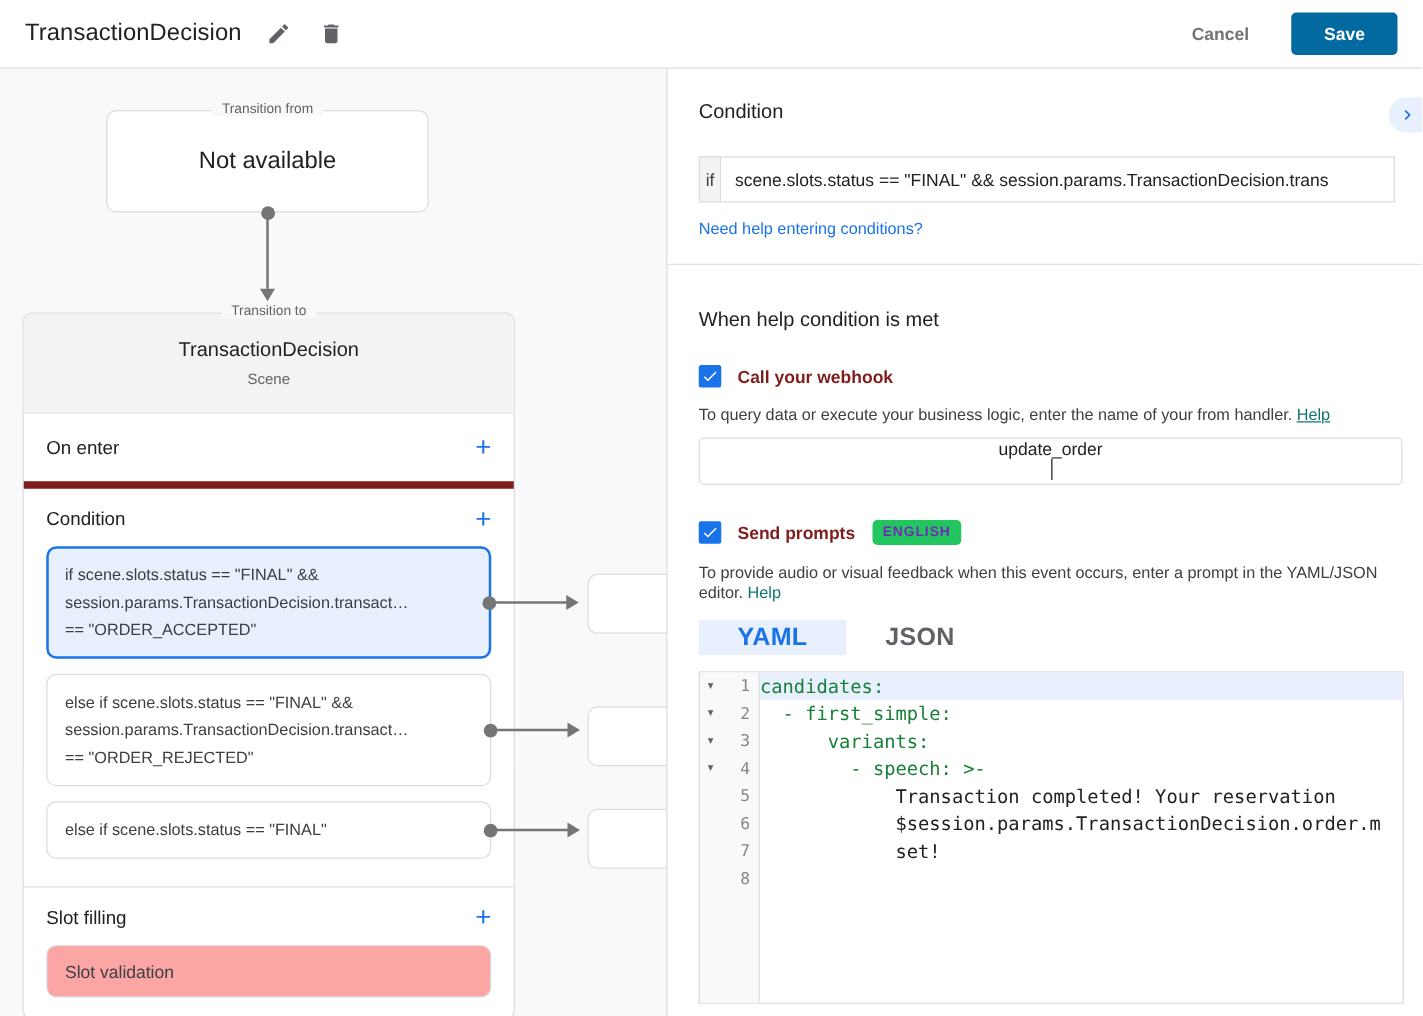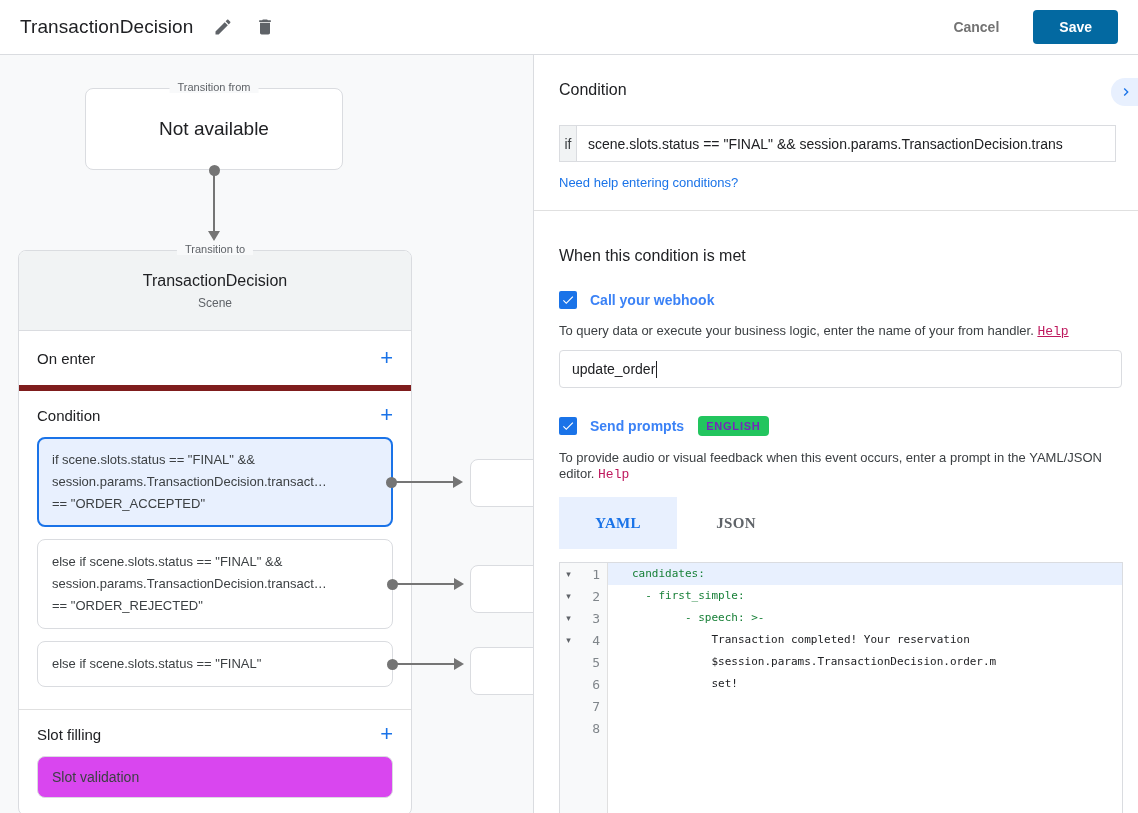--- a/index.html
+++ b/index.html
@@ -48,21 +48,21 @@
   .cond-header { display:flex; align-items:center; justify-content:space-between; padding:14px 18px 12px; }
   .cond-card { position:relative; margin:0 18px 12px; background:#fff; border:1px solid #dadce0;
     border-radius:8px; padding:11px 14px; font-size:13px; line-height:22px; color:#3c4043; cursor:pointer; }
   .cond-card.selected { background:#e8f0fe; border:2px solid #1a73e8; padding:10px 13px; }
   .cond-card .out-dot { position:absolute; right:-6px; top:50%; margin-top:-5.5px;
     width:11px; height:11px; border-radius:50%; background:#757575; }
   .cond-card .out-line { position:absolute; right:-63px; top:50%; margin-top:-1px; width:58px; height:2px; background:#757575; }
   .cond-card .out-head { position:absolute; right:-72px; top:50%; margin-top:-6px; width:0; height:0;
     border-top:6px solid transparent; border-bottom:6px solid transparent; border-left:10px solid #757575; }
   .slot-section { padding-bottom:10px; }
-  .slot-card { margin:0 18px; background:#d946ef; border:1px solid #dadce0; border-radius:8px;
+  .slot-card { margin:0 18px; background:#fca5a5; border:1px solid #dadce0; border-radius:8px;
     padding:12px 14px; font-size:14px; color:#3c4043; cursor:pointer; }
   .target-box { position:absolute; left:470px; width:80px; height:48px; background:#fff;
     border:1px solid #dadce0; border-radius:8px; }
 
   
   .panel { position:absolute; top:0; right:0; width:605px; height:758px; background:#fff;
     border-left:1px solid #dadce0; padding:0 16px 0 25px; overflow:hidden; z-index:3; }
   .panel-title { font-size:16px; font-weight:400; color:#202124; margin-top:26px; }
   .expand-pill { position:absolute; top:23px; right:0; width:27px; height:28px;
     background:#e8f0fe; border:none; border-radius:14px 0 0 14px; cursor:pointer;
@@ -77,44 +77,44 @@
     white-space:nowrap; overflow:hidden; }
   .help-link { display:inline-block; margin-top:13px; font-size:13px; color:#1a73e8;
     text-decoration:none; cursor:pointer; }
   .panel-divider { height:1px; background:#e0e0e0; margin:19px -16px 0 -25px; }
   .panel-h2 { font-size:16px; font-weight:400; color:#202124; margin-top:36px; }
 
   .check-row { display:flex; align-items:center; margin-top:26px; }
   .checkbox { width:18px; height:18px; background:#1a73e8; border-radius:2px; cursor:pointer;
     display:flex; align-items:center; justify-content:center; flex:none; }
   .checkbox svg { width:14px; height:14px; fill:#fff; }
-  .check-label { font-size:14px; font-weight:bold; color:#3b82f6; margin-left:13px; }
+  .check-label { font-size:14px; font-weight:bold; color:#7f1d1d; margin-left:13px; }
   .badge { margin-left:14px; background:#22c55e; color:#7627bb; font-size:11px; font-weight:bold;
     letter-spacing:.8px; padding:4px 8px; border-radius:4px; }
   .desc { margin-top:14px; font-size:13px; line-height:16px; color:#3c4043; }
-  .desc a { color:#be185d; cursor:pointer;font-family:Liberation Mono, monospace; }
+  .desc a { color:#0f766e; cursor:pointer; }
   .desc a.underline { text-decoration:underline; }
   .text-input { margin-top:10px; width:563px; height:38px; border:1px solid #dadce0; border-radius:4px;
-    display:flex; align-items:center; padding:0 12px; font-size:14px; color:#202124; cursor:text; }
+    display:flex; align-items:center; padding:0 12px; font-size:14px; color:#202124; cursor:text;flex-direction:column; }
   .caret { display:inline-block; width:1px; height:17px; background:#202124; margin-left:1px; }
 
   .tabs { display:flex; margin-top:14px; }
-  .tab { width:118px; height:52px; display:flex; align-items:center; justify-content:center;
-    font-size:15px; font-weight:bold; letter-spacing:.3px; color:#5f6368; cursor:pointer;font-family:Liberation Serif, serif; }
+  .tab { width:118px; height:28px; display:flex; align-items:center; justify-content:center;
+    font-size:20px; font-weight:bold; letter-spacing:.3px; color:#5f6368; cursor:pointer; }
   .tab.active { background:#e8f0fe; color:#1a73e8; }
 
   .editor { margin-top:13px; width:564px; height:266px; border:1px solid #dadce0;
     display:flex; font-family:"DejaVu Sans Mono", monospace; }
   .gutter { width:48px; background:#f8f9fa; border-right:1px solid #e0e0e0; flex:none; }
   .gutter-cell { height:22px; display:flex; align-items:center; }
   .fold { width:17px; text-align:center; font-size:9px; color:#5f6368; cursor:pointer;
     font-family:"DejaVu Sans", sans-serif; }
   .lnum { flex:1; text-align:right; padding-right:7px; font-size:13px; color:#80868b; }
   .code-col { flex:1; overflow:hidden; }
-  .code-line { height:22px; line-height:22px; font-size:11px; white-space:pre; color:#202124;padding-left:24px; }
+  .code-line { height:22px; line-height:22px; font-size:15px; white-space:pre; color:#202124; }
   .code-line.green { color:#188038; }
   .code-line.active { background:#e8f0fe; }
 </style>
 </head>
 <body>
 
 <div class="app-header">
   <span class="app-title">TransactionDecision</span>
   <span class="hdr-icon">
     <svg viewBox="0 0 24 24">
@@ -208,21 +208,21 @@
     <div class="panel-title">Condition</div>
 
     <div class="if-group">
       <span class="if-prefix">if</span>
       <div class="if-value">scene.slots.status == "FINAL" &amp;&amp; session.params.TransactionDecision.trans</div>
     </div>
     <a class="help-link">Need help entering conditions?</a>
 
     <div class="panel-divider"></div>
 
-    <div class="panel-h2">When this condition is met</div>
+    <div class="panel-h2">When help condition is met</div>
 
     <div class="check-row">
       <span class="checkbox">
         <svg viewBox="0 0 24 24">
             <path d="M9 16.2 4.8 12l-1.4 1.4L9 19 21 7l-1.4-1.4z"></path>
           </svg>
       </span>
       <span class="check-label">Call your webhook</span>
     </div>
     <div class="desc"><span>To query data or execute your business logic, enter the name of your from handler. </span><a class="underline">Help</a></div>
@@ -282,20 +282,21 @@
             <span class="lnum">7</span>
           </div>
         <div class="gutter-cell">
             <span class="fold"></span>
             <span class="lnum">8</span>
           </div>
       </div>
       <div class="code-col">
         <div class="code-line green active">candidates:</div>
         <div class="code-line green">  - first_simple:</div>
+        <div class="code-line green">      variants:</div>
         <div class="code-line green">        - speech: &gt;-</div>
         <div class="code-line">            Transaction completed! Your reservation</div>
         <div class="code-line">            $session.params.TransactionDecision.order.m</div>
         <div class="code-line">            set!</div>
         <div class="code-line"></div>
       </div>
     </div>
   </div>
 </div>
 

